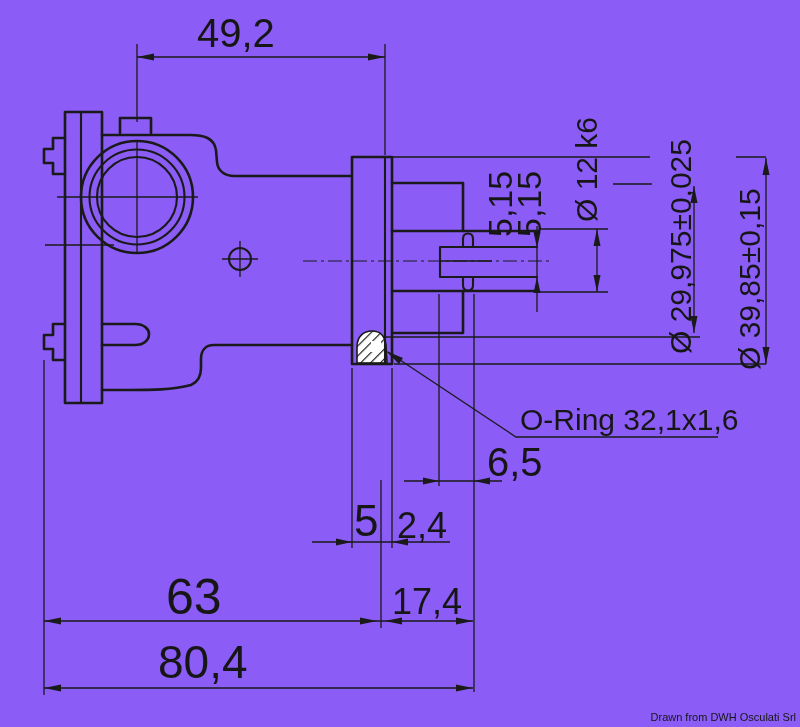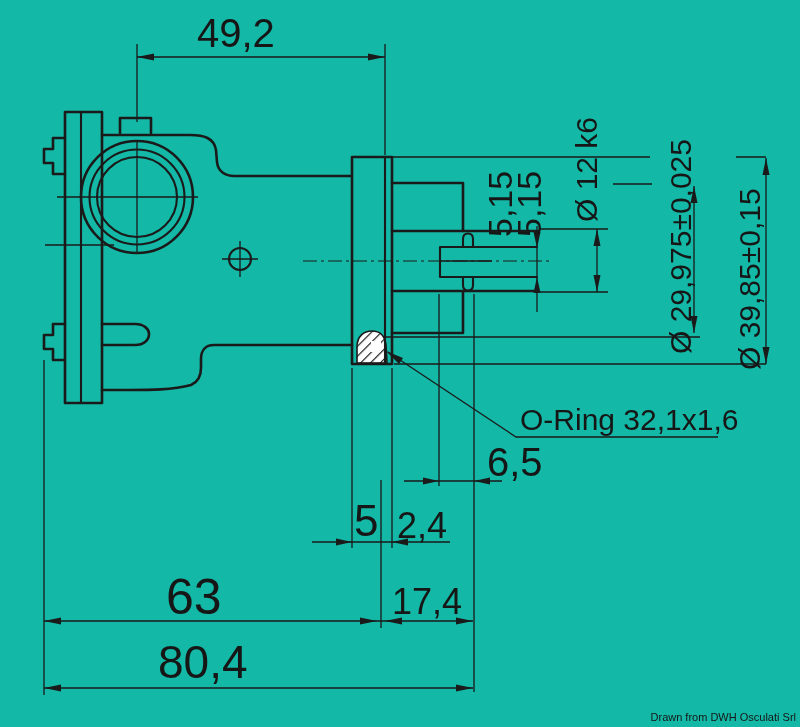--- a/index.html
+++ b/index.html
@@ -1,16 +1,16 @@
 <!DOCTYPE html>
 <html><head>
 <meta charset="utf-8">
 <style>
   html,body{margin:0;padding:0;background:#ffffff;}
-  .stage{position:relative;width:800px;height:727px;background:#14b8a6;font-family:"Liberation Sans",sans-serif;}
+  .stage{position:relative;width:800px;height:727px;background:#8b5cf6;font-family:"Liberation Sans",sans-serif;}
   svg{position:absolute;left:0;top:0;}
   .outline{stroke:#1a1a1a;stroke-width:2.6;fill:none;stroke-linejoin:round;stroke-linecap:round;}
   .outline2{stroke:#1a1a1a;stroke-width:2.1;fill:none;stroke-linejoin:round;stroke-linecap:round;}
   .thin{stroke:#1a1a1a;stroke-width:1.3;fill:none;stroke-linecap:butt;}
   .cl{stroke:#1a1a1a;stroke-width:1.2;fill:none;stroke-dasharray:14 4 3 4;}
   .ah{fill:#1a1a1a;stroke:none;}
   text{fill:#161616;}
   .dimtxt{font-family:"Liberation Sans",sans-serif;}
 </style>
 </head>

